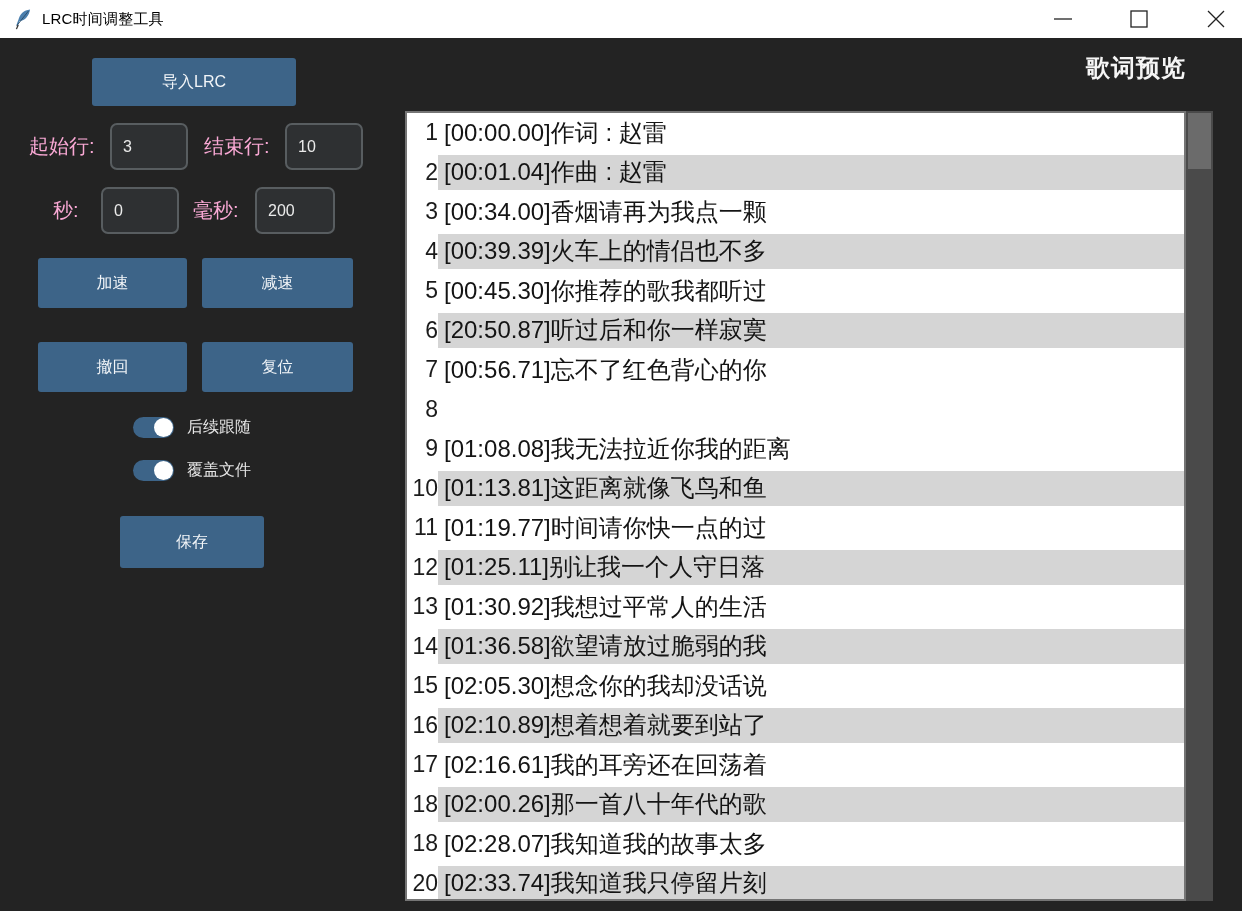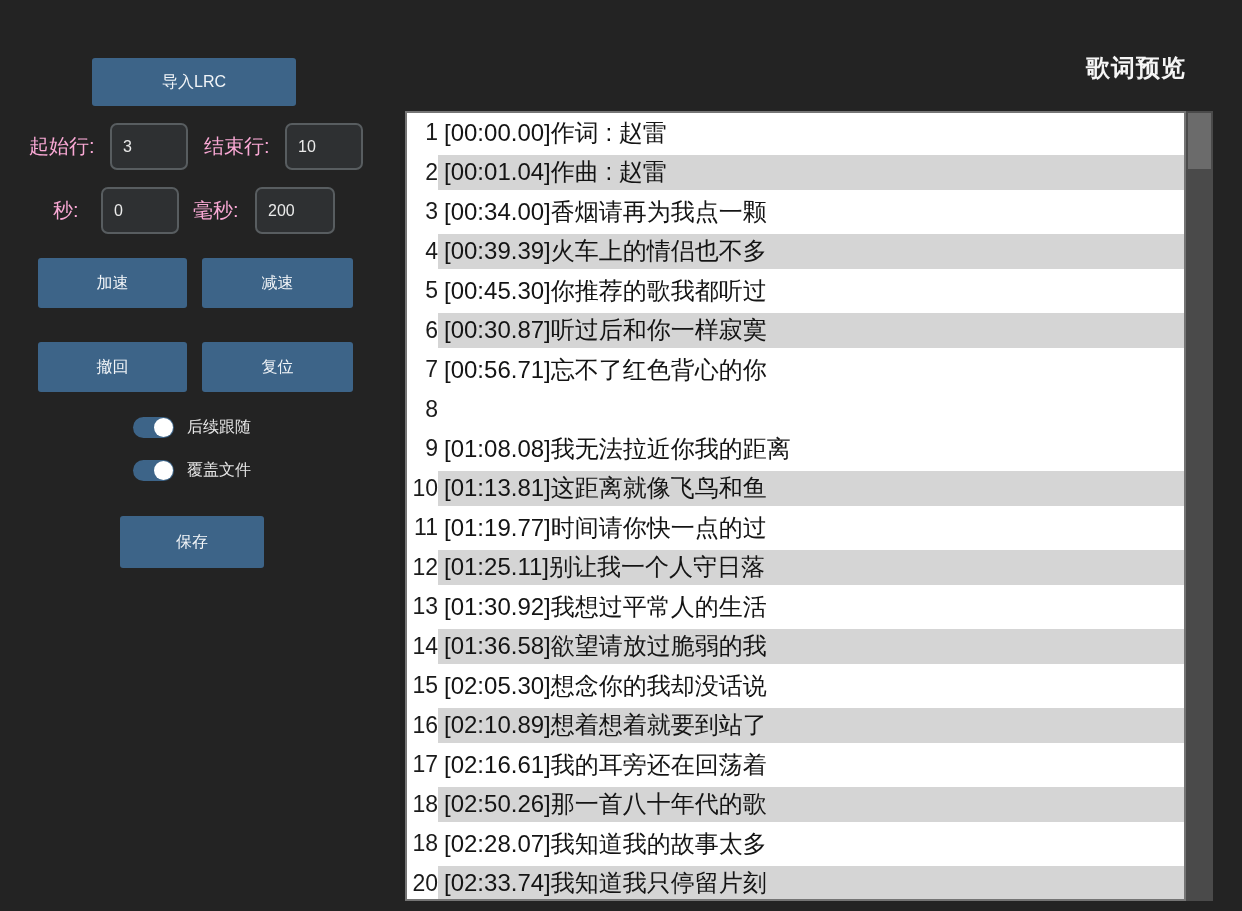--- a/index.html
+++ b/index.html
@@ -50,20 +50,45 @@
   .lyric-row.striped .lyric-line { background:#d5d5d5; }
 
   .scrollbar { position:absolute; left:1186px; top:83px; width:27px; height:790px; background:#4a4a4a; cursor:pointer; }
   .scroll-thumb { position:absolute; left:2px; top:2px; width:23px; height:56px; background:#6b6b6b; cursor:grab; }
 </style>
 </head>
 <body>
 
 <div class="window">
 
+  <div class="titlebar">
+    <svg class="app-icon" viewBox="0 0 24 26">
+      <path d="M20.5 1.5c-7.5.8-12.5 5.8-14 12.5L4 20.5l1.8.6 2-5.6c6.8-.6 11.4-6.4 12.7-14z" fill="#4a7fae"></path>
+      <path d="M4.6 21L18.5 3.5" stroke="#2b4a66" stroke-width="1.1" fill="none"></path>
+      <path d="M3.4 25l2-5.2 1.6.6-2.2 5z" fill="#333"></path>
+    </svg>
+    <span class="title-text">LRC时间调整工具</span>
+
+    <div class="winbtn btn-min">
+      <svg width="22" height="22" viewBox="0 0 22 22">
+        <line x1="2" y1="11" x2="20" y2="11" stroke="#222" stroke-width="1.3"></line>
+      </svg>
+    </div>
+    <div class="winbtn btn-max">
+      <svg width="22" height="22" viewBox="0 0 22 22">
+        <rect x="3" y="3" width="16" height="16" fill="none" stroke="#222" stroke-width="1.3"></rect>
+      </svg>
+    </div>
+    <div class="winbtn btn-close">
+      <svg width="22" height="22" viewBox="0 0 22 22">
+        <line x1="3" y1="3" x2="19" y2="19" stroke="#222" stroke-width="1.3"></line>
+        <line x1="19" y1="3" x2="3" y2="19" stroke="#222" stroke-width="1.3"></line>
+      </svg>
+    </div>
+  </div>
 
   <div class="app">
 
     <button class="ctk-button" style="left:92px; top:30px; width:204px; height:48px;">导入LRC</button>
 
     <span class="ctk-label" style="left:29px; top:95px; height:47px;">起始行:</span>
     <input class="ctk-entry" style="left: 110px; top: 95px; width: 78px; height: 47px;" value="3">
     <span class="ctk-label" style="left:204px; top:95px; height:47px;">结束行:</span>
     <input class="ctk-entry" style="left: 285px; top: 95px; width: 78px; height: 47px;" value="10">
 
@@ -111,21 +136,21 @@
         <div class="lyric-row striped">
           <span class="lyric-num">4</span>
           <span class="lyric-line">[00:39.39]火车上的情侣也不多</span>
         </div>
         <div class="lyric-row">
           <span class="lyric-num">5</span>
           <span class="lyric-line">[00:45.30]你推荐的歌我都听过</span>
         </div>
         <div class="lyric-row striped">
           <span class="lyric-num">6</span>
-          <span class="lyric-line">[00:30.87]听过后和你一样寂寞</span>
+          <span class="lyric-line">[20:50.87]听过后和你一样寂寞</span>
         </div>
         <div class="lyric-row">
           <span class="lyric-num">7</span>
           <span class="lyric-line">[00:56.71]忘不了红色背心的你</span>
         </div>
         <div class="lyric-row striped">
           <span class="lyric-num">8</span>
         </div>
         <div class="lyric-row">
           <span class="lyric-num">9</span>
@@ -158,21 +183,21 @@
         <div class="lyric-row striped">
           <span class="lyric-num">16</span>
           <span class="lyric-line">[02:10.89]想着想着就要到站了</span>
         </div>
         <div class="lyric-row">
           <span class="lyric-num">17</span>
           <span class="lyric-line">[02:16.61]我的耳旁还在回荡着</span>
         </div>
         <div class="lyric-row striped">
           <span class="lyric-num">18</span>
-          <span class="lyric-line">[02:50.26]那一首八十年代的歌</span>
+          <span class="lyric-line">[02:00.26]那一首八十年代的歌</span>
         </div>
         <div class="lyric-row">
           <span class="lyric-num">18</span>
           <span class="lyric-line">[02:28.07]我知道我的故事太多</span>
         </div>
         <div class="lyric-row striped">
           <span class="lyric-num">20</span>
           <span class="lyric-line">[02:33.74]我知道我只停留片刻</span>
         </div>
       </div>

